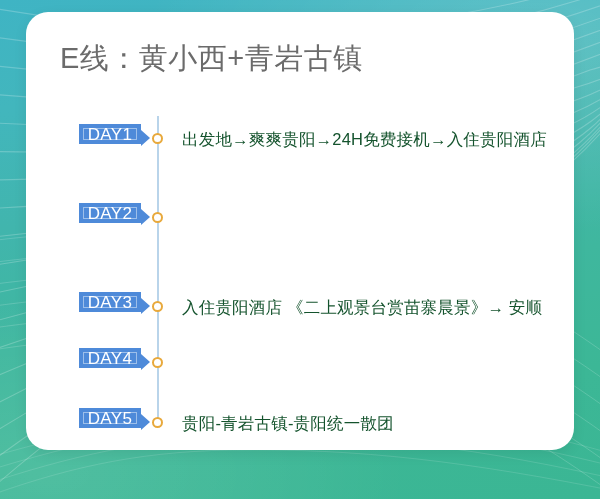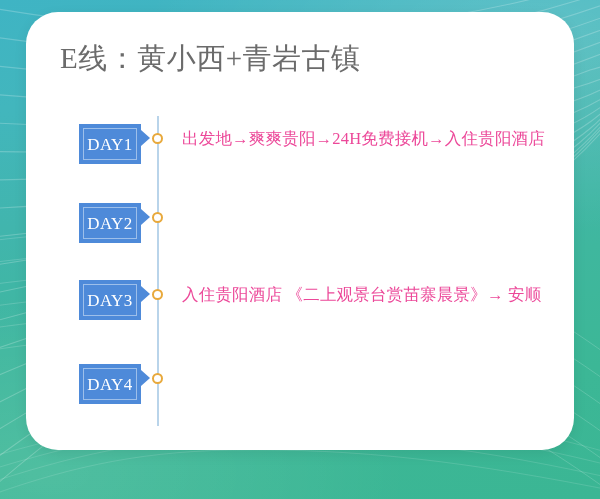--- a/index.html
+++ b/index.html
@@ -47,24 +47,23 @@
   }
 
   
   #card {
     position: absolute;
     left: 26px;
     top: 12px;
     width: 548px;
     height: 438px;
     background: #ffffff;
-    border-radius: 32px;
+    border-radius: 22px;
     box-shadow: 0 4px 14px rgba(0,0,0,0.07);
     overflow: hidden;
-    font-family: Liberation Serif, serif;
   }
 
   #card-title {
     position: absolute;
     left: 34px;
     top: 28px;
     font-size: 29px;
     line-height: 1.25;
     letter-spacing: 0.5px;
     color: #6b6b6b;
@@ -84,30 +83,30 @@
 
   
   .day-row {
     position: absolute;
     left: 0;
     width: 100%;
     height: 30px;
   }
   .day-row[data-row="0"] { top: 112px; }
   .day-row[data-row="1"] { top: 191px; padding-left: 17px; }
-  .day-row[data-row="2"] { top: 268px; }
-  .day-row[data-row="3"] { top: 352px; text-align: center; }
+  .day-row[data-row="2"] { top: 280px; }
+  .day-row[data-row="3"] { top: 336px; text-align: center; }
   .day-row[data-row="4"] { top: 396px; }
 
   .day-badge {
     position: absolute;
     left: 53px;
     top: 0;
     width: 62px;
-    height: 40px;
+    height: 20px;
     background: #4e8ad9;
     display: flex;
     align-items: center;
     justify-content: center;
   }
   .day-badge-label {
     font-size: 17px;
     color: #ffffff;
     letter-spacing: 0.4px;
     line-height: 1;
@@ -143,21 +142,21 @@
     background: #ffffff;
     border: 2px solid #e8a93c;
   }
 
   .day-text {
     position: absolute;
     left: 156px;
     top: 2px;
     font-size: 16.5px;
     line-height: 26px;
-    color: #ec4899;
+    color: #14532d;
     white-space: nowrap;
     letter-spacing: 0.2px;
   }
 
   
 </style>
 </head>
 <body>
 
 <div id="poster">
@@ -235,15 +234,23 @@
     </div>
 
     <div class="day-row" data-row="3">
       <div class="day-badge">
         <span class="day-badge-label">DAY4</span>
       </div>
       <div class="day-badge-arrow"></div>
       <div class="day-dot"></div>
     </div>
 
+    <div class="day-row" data-row="4">
+      <div class="day-badge">
+        <span class="day-badge-label">DAY5</span>
+      </div>
+      <div class="day-badge-arrow"></div>
+      <div class="day-dot"></div>
+      <div class="day-text">贵阳-青岩古镇-贵阳统一散团</div>
+    </div>
 
   </div>
 </div>
 
 </body></html>

